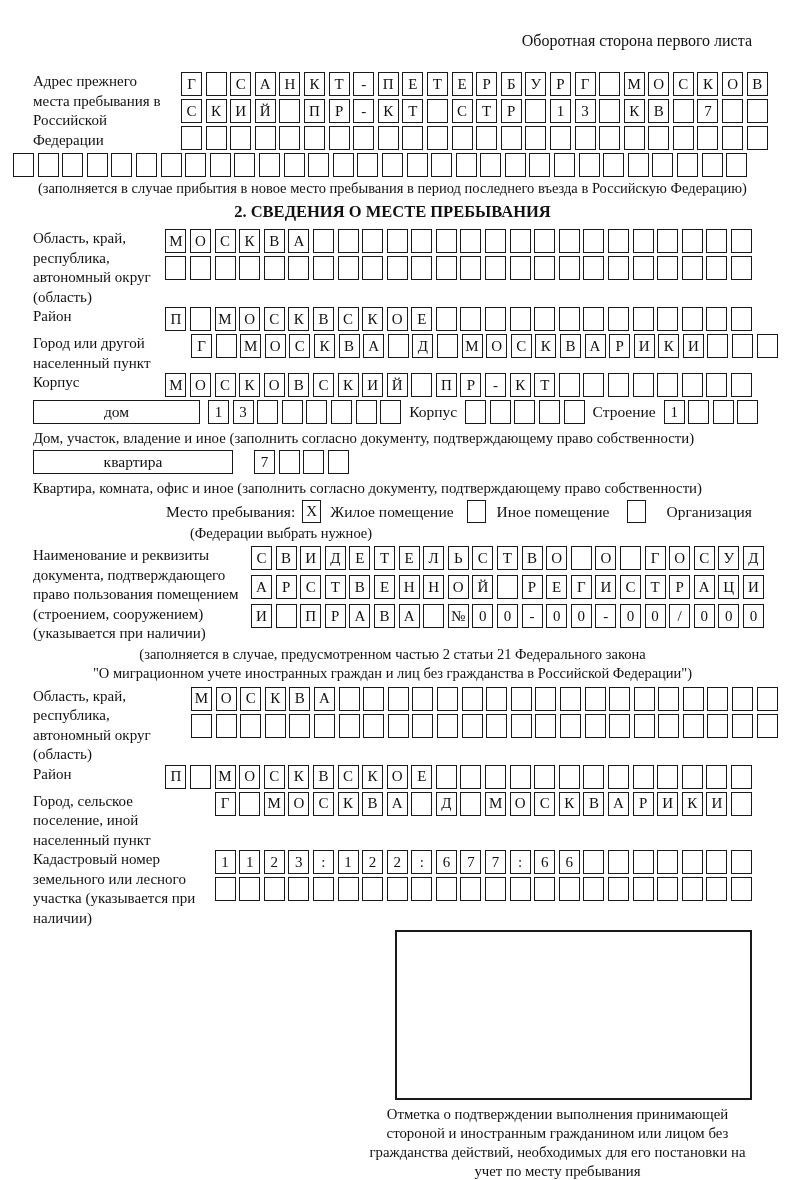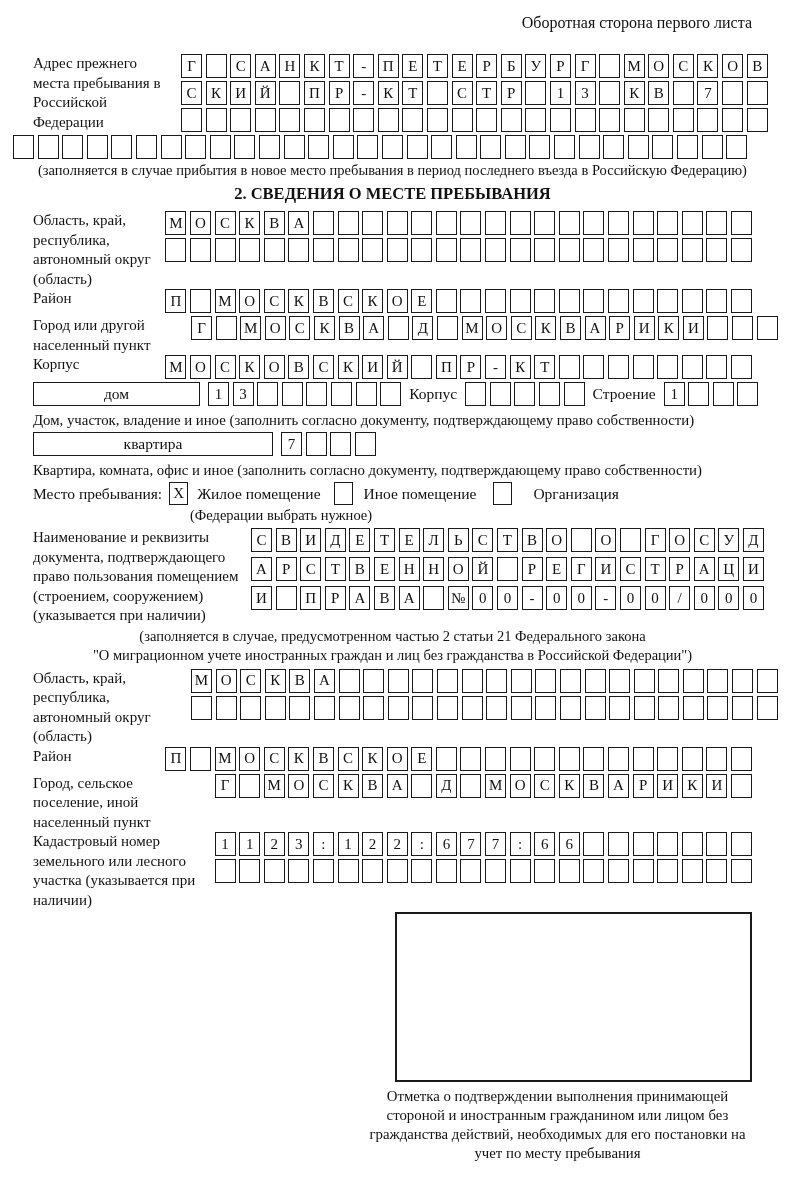--- a/index.html
+++ b/index.html
@@ -1,18 +1,18 @@
 <!DOCTYPE html>
 <html><head>
 <meta charset="utf-8">
 <style>
   html,body{margin:0;padding:0;background:#fff;}
   body{width:800px;height:1180px;overflow:hidden;color:#111;
        font-family:"Liberation Serif","DejaVu Serif",serif;}
-  .page{padding:14px 48px 0 33px;width:719px;position:relative;}
+  .page{padding:32px 48px 0 33px;width:719px;position:relative;}
 
   .note-right{text-align:right;font-size:16px;margin-bottom:22px;}
 
   .frow{display:flex;align-items:flex-start;gap:8px;}
   .lbl{font-size:15px;line-height:19.5px;flex:none;}
   .lbl-flex{flex:1;font-size:15px;line-height:19.5px;}
   .grid{margin-left:auto;flex:none;}
   .cells{display:flex;gap:3.6px;margin-bottom:3px;}
   .cell{width:21px;height:24px;box-sizing:border-box;border:1.6px solid #1a1a1a;
         display:flex;align-items:center;justify-content:center;
@@ -20,21 +20,21 @@
   .fullrow{margin-left:-20px;}
 
   .footnote{font-size:14.5px;text-align:center;margin:2px 0 5px 0;}
   .footnote-left{font-size:14.8px;margin:0 0 3px 0;}
   .sec-title{font-size:16.5px;font-weight:bold;text-align:center;margin:2px 0 7px 0;}
 
   .wbox{height:24px;box-sizing:border-box;border:1.6px solid #1a1a1a;
         display:flex;align-items:center;justify-content:center;font-size:15.5px;flex:none;}
   .inline-lbl{font-size:15.5px;line-height:24px;flex:none;}
 
-  .chkrow{display:flex;align-items:center;margin:3px 0 2px 0;font-size:15.5px;}
+  .chkrow{display:flex;align-items:center;margin:3px 0 2px 0;font-size:15.5px;justify-content:flex-end;}
   .chkbox{width:19px;height:23px;box-sizing:border-box;border:1.6px solid #1a1a1a;
           display:flex;align-items:center;justify-content:center;font-size:15px;flex:none;}
   .chk-note{font-size:14.5px;margin:0 0 4px 157px;}
 
   .doc-rows .cells{margin-bottom:5px;}
 
   .stamp-wrap{width:389px;margin-left:auto;margin-top:2px;}
   .stamp-box{width:357px;height:170px;box-sizing:border-box;border:2px solid #1a1a1a;margin-left:32px;}
   .stamp-caption{font-size:14.8px;line-height:19px;text-align:center;margin-top:5px;}
 
@@ -344,21 +344,21 @@
     <div class="cells">
         <span class="cell">1</span>
         <span class="cell"></span>
         <span class="cell"></span>
         <span class="cell"></span>
       </div>
   </div>
   <div class="footnote-left">Дом, участок, владение и иное (заполнить согласно документу, подтверждающему право собственности)</div>
 
   <div class="frow" style="margin-bottom:3px">
-    <div class="wbox" style="width:240px;">квартира</div>
+    <div class="wbox" style="width:200px;margin-right:13px">квартира</div>
     <div class="cells">
         <span class="cell">7</span>
         <span class="cell"></span>
         <span class="cell"></span>
         <span class="cell"></span>
       </div>
   </div>
   <div class="footnote-left">Квартира, комната, офис и иное (заполнить согласно документу, подтверждающему право собственности)</div>
 
   <div class="chkrow">

